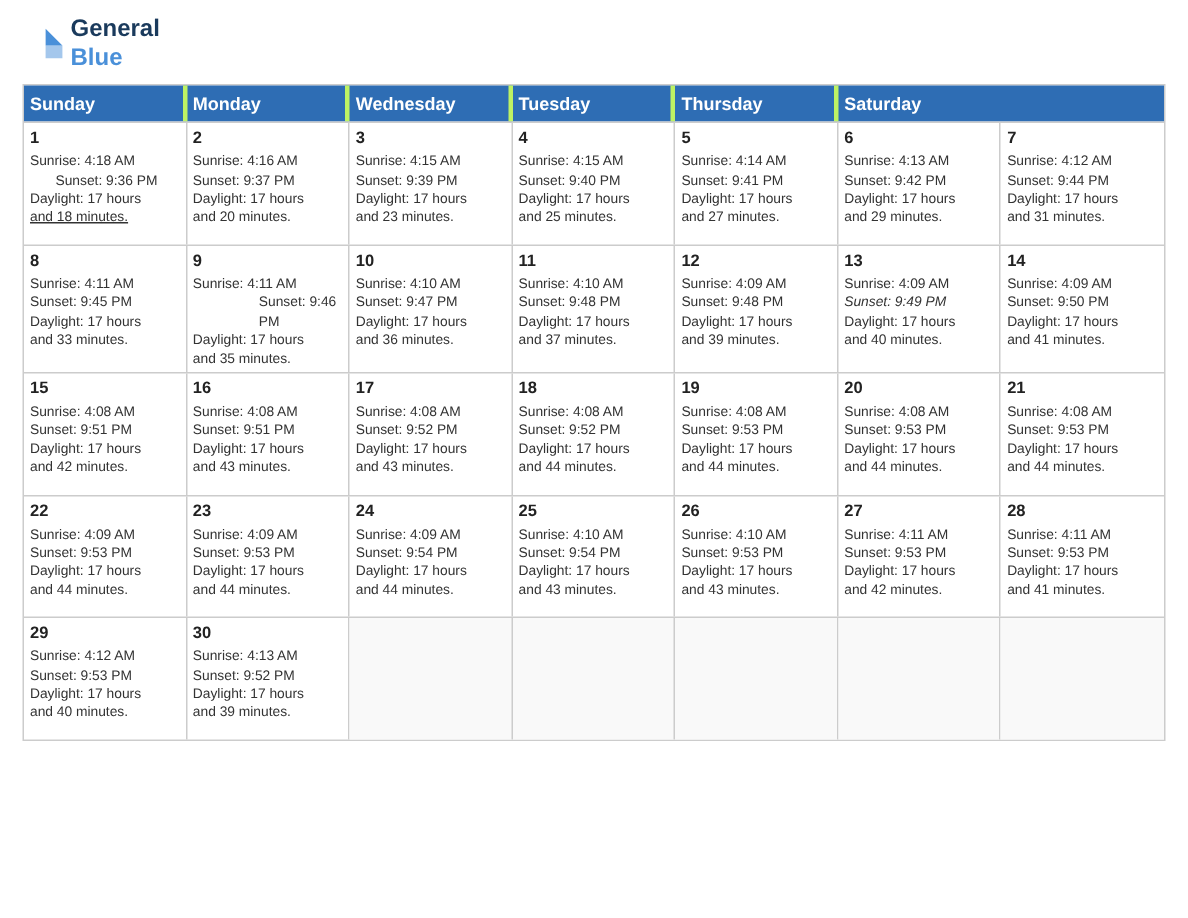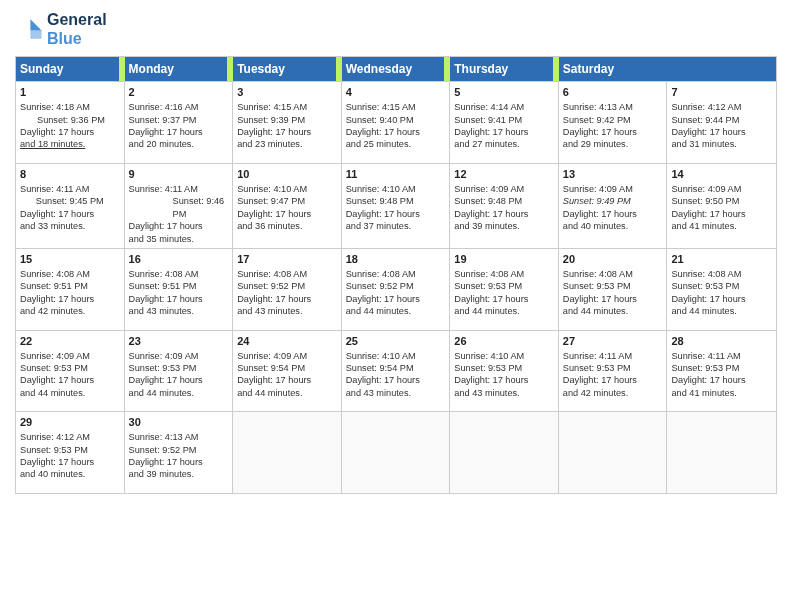--- a/index.html
+++ b/index.html
@@ -54,21 +54,21 @@
       display: grid;
       grid-template-columns: repeat(7, 1fr);
       background: #2e6db4;
     }
     .cal-header-cell {
       color: #fff;
       font-size: 12px;
       font-weight: bold;
       padding: 5px 4px;
       text-align: left;
-      border-right: 6px solid #bef264;
+      border-right: 3px solid #bef264;
     }
     .cal-header-cell:last-child { border-right: none; }
     .cal-body {
       flex: 1;
       display: flex;
       flex-direction: column;
     }
     .cal-row {
       display: grid;
       grid-template-columns: repeat(7, 1fr);
@@ -111,22 +111,22 @@
     <div class="title-block">
       <div class="month-year"></div>
       <div class="location"></div>
     </div>
   </div>
 
   <div class="calendar">
     <div class="cal-header" id="cal-header-row">
         <div class="cal-header-cell">Sunday</div>
         <div class="cal-header-cell">Monday</div>
+        <div class="cal-header-cell">Wednesday</div>
         <div class="cal-header-cell">Tuesday</div>
-        <div class="cal-header-cell">Wednesday</div>
         <div class="cal-header-cell">Thursday</div>
         <div class="cal-header-cell">Saturday</div>
       </div>
     <div class="cal-body" id="cal-body">
         <div class="cal-row">
           <div class="cal-cell">
             <span class="day-num">1</span>
             <span style="display: block;">Sunrise: 4:18 AM</span>
             <span style="display: block; margin-left: 17px;">Sunset: 9:36 PM</span>
             <span style="display: block;">Daylight: 17 hours</span>
@@ -172,21 +172,21 @@
             <span style="display: block;">Sunrise: 4:12 AM</span>
             <span style="display: block;">Sunset: 9:44 PM</span>
             <span style="display: block;">Daylight: 17 hours</span>
             <span style="display: block;">and 31 minutes.</span>
           </div>
         </div>
         <div class="cal-row">
           <div class="cal-cell">
             <span class="day-num">8</span>
             <span style="display: block;">Sunrise: 4:11 AM</span>
-            <span style="display: block; text-align: center;">Sunset: 9:45 PM</span>
+            <span style="display: block;">Sunset: 9:45 PM</span>
             <span style="display: block;">Daylight: 17 hours</span>
             <span style="display: block;">and 33 minutes.</span>
           </div>
           <div class="cal-cell">
             <span class="day-num">9</span>
             <span style="display: block;">Sunrise: 4:11 AM</span>
             <span style="display: block; margin-left: 44px;">Sunset: 9:46 PM</span>
             <span style="display: block;">Daylight: 17 hours</span>
             <span style="display: block;">and 35 minutes.</span>
           </div>

